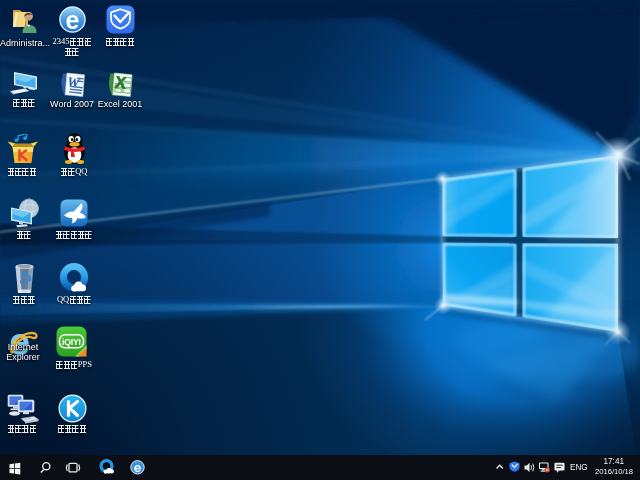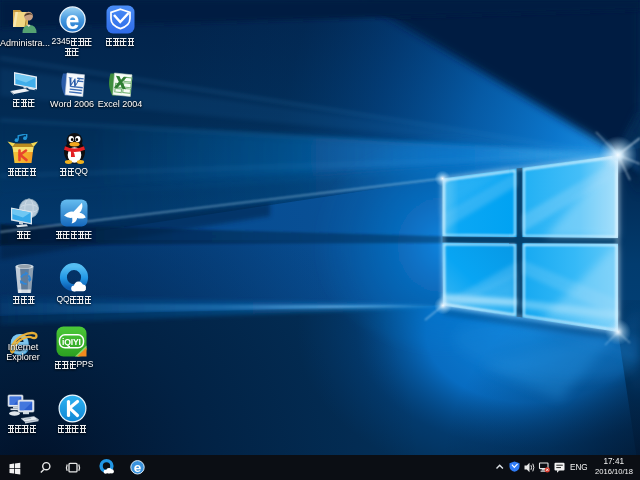--- a/index.html
+++ b/index.html
@@ -19,21 +19,21 @@
  linear-gradient(#fff,#fff) 2.9px 0/1px 7.5px,
  linear-gradient(#fff,#fff) 0 1.8px/0.9px 5px;
  background-repeat:no-repeat;}
 .cj.v2{opacity:.93;background:
  linear-gradient(#fff,#fff) 0 0.4px/6.5px 1px,
  linear-gradient(#fff,#fff) 0 3.2px/6.5px 1px,
  linear-gradient(#fff,#fff) 0 6.5px/6.5px 1px,
  linear-gradient(#fff,#fff) 1.8px 0/1px 7.5px,
  linear-gradient(#fff,#fff) 4.3px 0/1px 7.5px;
  background-repeat:no-repeat;}
-.lt{color:#fff;font-size:8.5px;line-height:7.5px;font-family:Liberation Sans, sans-serif;}
+.lt{color:#fff;font-size:8.5px;line-height:7.5px;font-family:Liberation Serif, serif;}
 </style></head>
 <body>
 <svg id="wp" width="640" height="480" viewBox="0 0 640 480">
 <defs>
 <linearGradient id="base" x1="0" y1="0" x2="0" y2="1">
  <stop offset="0" stop-color="#02224a"></stop>
         <stop offset=".28" stop-color="#022c55"></stop>
  <stop offset=".5" stop-color="#033a6e"></stop>
         <stop offset=".64" stop-color="#033560"></stop>
  <stop offset=".8" stop-color="#02264e"></stop>
@@ -312,37 +312,37 @@
 <polygon points="10,3 27.5,4.8 25.8,26.5 8.2,24.7" fill="#f6f9fc" stroke="#c3cfdd" stroke-width=".6"></polygon>
 <text x="10" y="17" font-family="Liberation Serif,serif" font-size="14" font-weight="bold" font-style="italic" fill="#2a5ca8" transform="rotate(6 17 14)">W</text>
 <g fill="#3a6cb4" transform="rotate(6 20 15)">
 <rect x="19.5" y="7.5" width="6.5" height="1.4"></rect>
       <rect x="19.5" y="10.3" width="6.5" height="1.4"></rect>
 <rect x="13.5" y="16.4" width="12.5" height="1.4"></rect>
       <rect x="13.2" y="19.2" width="12.5" height="1.4"></rect>
 <rect x="12.9" y="22" width="12.5" height="1.4"></rect>
 </g>
 </svg>
-<div class="lbl" style="left:48px;top:99px;width:48px">Word 2006</div>
+<div class="lbl" style="left:48px;top:99px;width:48px">Word 2007</div>
 
 <svg class="ic" style="left:105px;top:70px" width="30" height="30" viewBox="0 0 30 30">
 <path d="M5.5,3.5 C3.2,12 3.4,17 7.2,25.5 L12.5,25.5 C8.8,17 9,11 10.5,3.5 Z" fill="#3e8e3e"></path>
 <polygon points="9.5,3 27,4.8 25.3,26.5 7.8,24.7" fill="#f6fcf6" stroke="#bfd4bf" stroke-width=".6"></polygon>
 <g transform="rotate(6 17 15)">
 <g fill="none" stroke="#7ab77a" stroke-width="1.1">
 <rect x="18.5" y="7" width="7.5" height="4.2"></rect>
         <rect x="18.5" y="12.6" width="7.5" height="4.2"></rect>
         <rect x="18.5" y="18.2" width="7.5" height="4.2"></rect>
 <rect x="10.5" y="14" width="6.5" height="3.6"></rect>
         <rect x="10.5" y="19" width="6.5" height="3.6"></rect>
 </g>
 <path d="M9,6.5 l3.6,0 l1.9,3.4 l2.2,-3.1 l3.3,0 l-3.9,5.2 l4.2,6.8 l-3.6,0 l-2.4,-4.2 l-2.6,3.9 l-3.5,0 l4.3,-6.3 z" fill="#2e7d32" transform="translate(1,0)"></path>
 </g>
 </svg>
-<div class="lbl" style="left:96px;top:99px;width:48px">Excel 2004</div>
+<div class="lbl" style="left:96px;top:99px;width:48px">Excel 2001</div>
 
 <svg class="ic" style="left:6px;top:134px" width="33" height="31" viewBox="0 0 33 31">
 <defs>
       <linearGradient id="gkw" x1="0" y1="0" x2="1" y2="0">
 <stop offset="0" stop-color="#f0c83c"></stop>
         <stop offset="1" stop-color="#f59a22"></stop>
       </linearGradient>
     </defs>
 <polygon points="6.5,13 27.5,13 25.5,29 8.5,29" fill="url(#gkw)"></polygon>
 <polygon points="6.5,13 27.5,13 26.8,18 7.6,18" fill="#f6e06a"></polygon>

